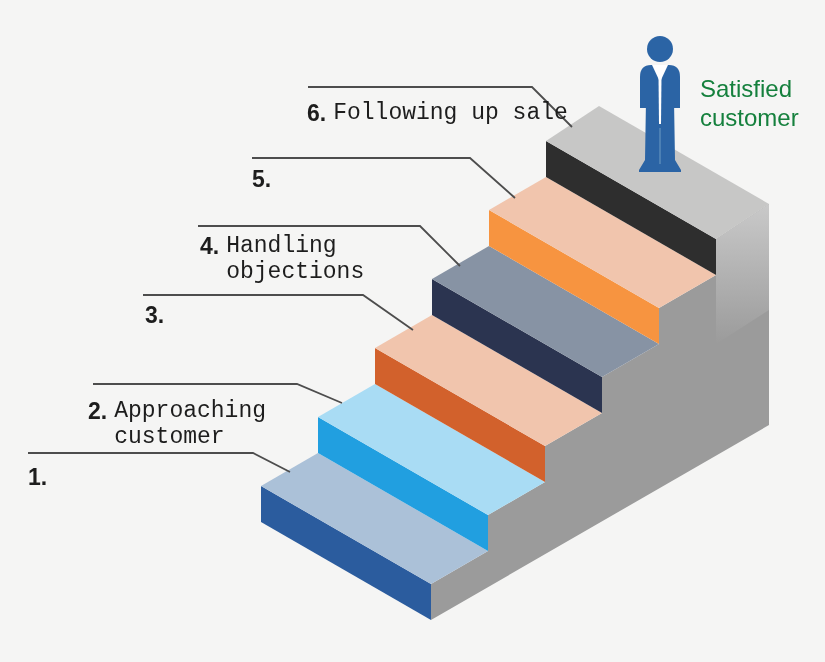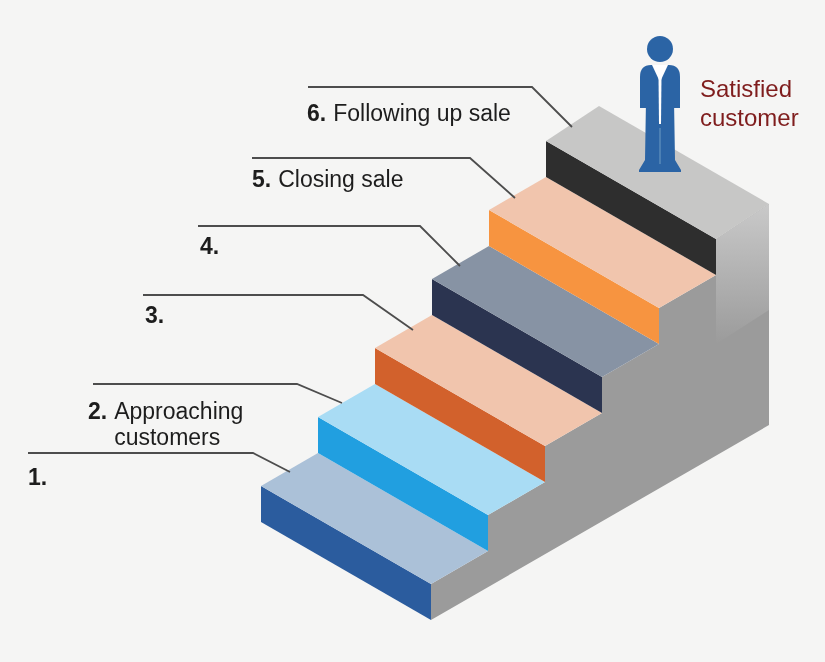--- a/index.html
+++ b/index.html
@@ -28,28 +28,29 @@
     line-height: 26px;
     color: #1d1d1d;
     white-space: nowrap;
   }
   .step-label .num {
     font-weight: bold;
     margin-right: 7px;
   }
   .step-label .txt {
     white-space: pre-line;
+    font-family: Liberation Mono, monospace;
   }
   .customer-label {
     position: absolute;
     left: 700px;
     top: 74px;
     font-size: 24px;
     line-height: 29px;
-    color: #7f1d1d;
+    color: #15803d;
     white-space: pre-line;
   }
   
   .label-1 { left: 28px;  top: 464px; }
   .label-2 { left: 88px;  top: 398px; }
   .label-3 { left: 145px; top: 302px; }
   .label-4 { left: 200px; top: 233px; }
   .label-5 { left: 252px; top: 166px; }
   .label-6 { left: 307px; top: 100px; }
 </style>
@@ -106,31 +107,32 @@
       <polygon fill="#ffffff" points="658.5,76 661.5,76 661,124 659,124"></polygon>
     </g>
   </svg>
 
   <div class="step-label label-1">
     <span class="num">1.</span>
   </div>
   <div class="step-label label-2">
     <span class="num">2.</span>
     <span class="txt">Approaching
-customers</span>
+customer</span>
   </div>
   <div class="step-label label-3">
     <span class="num">3.</span>
   </div>
   <div class="step-label label-4">
     <span class="num">4.</span>
+    <span class="txt">Handling
+objections</span>
   </div>
   <div class="step-label label-5">
     <span class="num">5.</span>
-    <span class="txt">Closing sale</span>
   </div>
   <div class="step-label label-6">
     <span class="num">6.</span>
     <span class="txt">Following up sale</span>
   </div>
 
   <div class="customer-label">Satisfied
 customer</div>
 
 </div>

